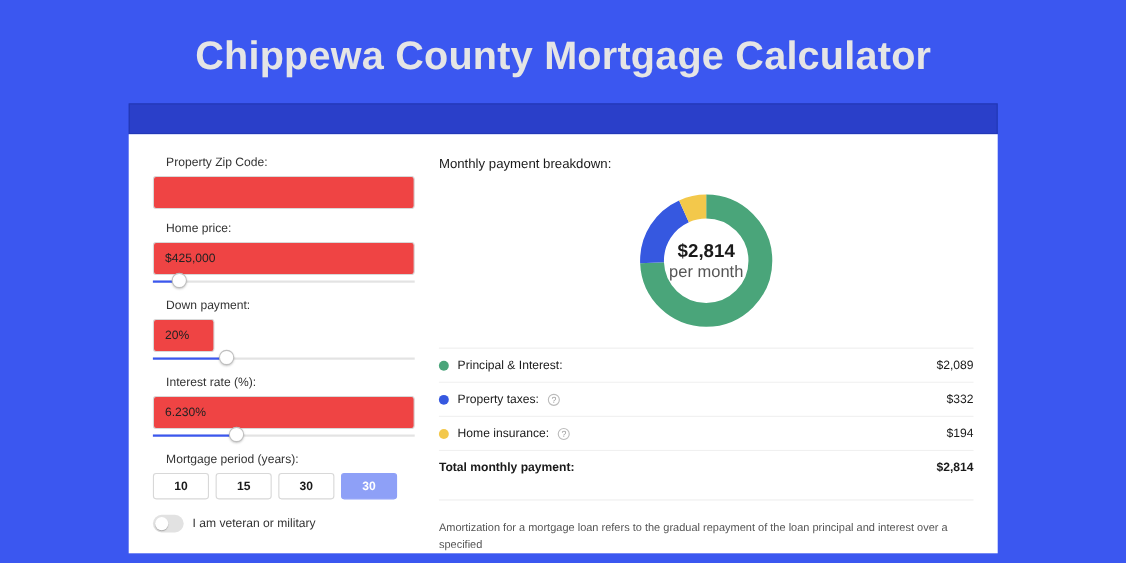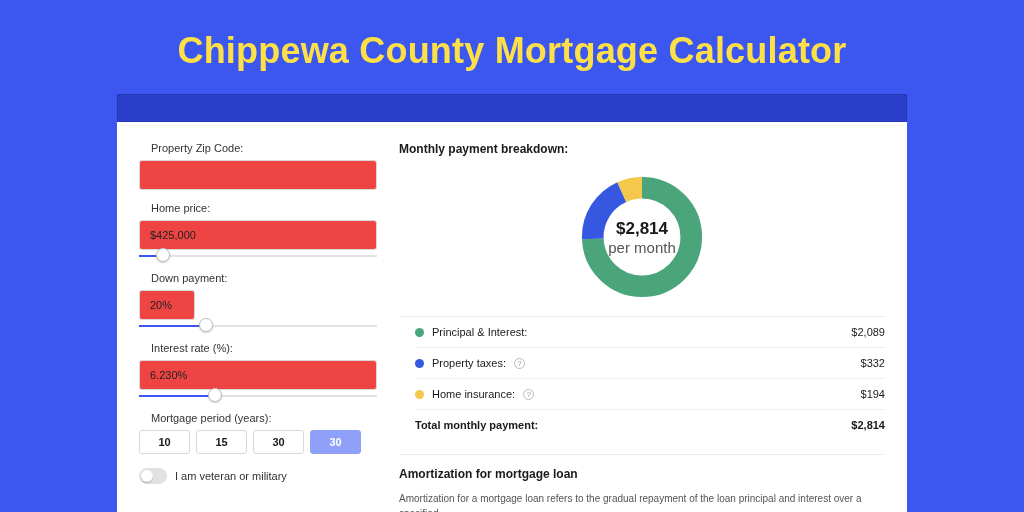--- a/index.html
+++ b/index.html
@@ -3,21 +3,21 @@
 <meta charset="utf-8">
 <style>
   * { box-sizing: border-box; margin: 0; padding: 0; }
   body {
     width: 1024px; height: 512px; overflow: hidden;
     background: #3B57F0;
     font-family: -apple-system, BlinkMacSystemFont, "Segoe UI", Arial, sans-serif;
     color: #1a1a1a;
   }
   .hero { text-align: center; padding: 30px 0 22px; }
-  .hero h1 { color: #fde047; font-size: 36px; font-weight: 800; letter-spacing: .2px; }
+  .hero h1 { color: #e5e5e5; font-size: 36px; font-weight: 800; letter-spacing: .2px; }
   .tabbar {
     width: 790px; height: 28px; margin: 0 auto;
     background: #2a3fc9; border: 1px solid #2238b5;
   }
   .card {
     width: 790px; margin: 0 auto; background: #fff;
     display: flex; gap: 22px; padding: 20px 22px 0;
   }
   .left  { width: 238px; }
   .right { flex: 1; }
@@ -50,35 +50,35 @@
   .toggle-row { display:flex; align-items:center; gap:8px; margin-top:14px; }
   .toggle {
     width:28px; height:16px; border-radius:10px; background:#e2e2e2; position:relative;
   }
   .toggle::after{
     content:""; position:absolute; left:2px; top:2px; width:12px; height:12px;
     background:#fff; border-radius:50%; box-shadow:0 1px 1px rgba(0,0,0,.25);
   }
   .toggle-label { font-size:11px; color:#333; }
 
-  .sec-title { font-size:12px; font-weight:700; margin-bottom:10px; }
+  .sec-title { font-size:12px; font-weight:400; margin-bottom:10px; }
   .chart-wrap { display:flex; justify-content:center; padding:6px 0 14px; }
   .donut { position:relative; width:130px; height:130px; }
   .donut svg { width:130px; height:130px; }
   .donut-center {
     position:absolute; inset:0; display:flex; flex-direction:column;
     align-items:center; justify-content:center;
   }
   .donut-center .amt { font-size:17px; font-weight:800; }
   .donut-center .per { font-size:15px; color:#555; }
 
   .brk { border-top:1px solid #eee; }
   .brk-row {
     display:flex; justify-content:space-between;
-    padding:9px 0; border-bottom:1px solid #f0f0f0; font-size:11px;margin-left:16px;
+    padding:9px 0; border-bottom:1px solid #f0f0f0; font-size:11px;
   }
   .brk-row:last-child { border-bottom:none; }
   .brk-left { display:flex; align-items:center; gap:8px; }
   .dot { width:9px; height:9px; border-radius:50%; display:inline-block; }
   .dot.g { background:#4aa57a; } .dot.b { background:#3658e0; } .dot.y { background:#f3c84b; }
   .info-ic {
     width:11px; height:11px; border:1px solid #bbb; border-radius:50%;
     font-size:8px; line-height:9px; text-align:center; color:#999; display:inline-block;
   }
   .brk-total .lbl, .brk-total .val { font-weight:700; }
@@ -193,17 +193,16 @@
           </span>
           <span>$194</span>
         </div>
         <div class="brk-row brk-total">
           <span class="lbl">Total monthly payment:</span>
           <span class="val">$2,814</span>
         </div>
       </div>
 
     <div class="amort">
-      <div class="sec-title">Amortization for mortgage loan</div>
       <div class="txt">Amortization for a mortgage loan refers to the gradual repayment of the loan principal and interest over a specified</div>
     </div>
   </div>
 </div>
 
 </body></html>

